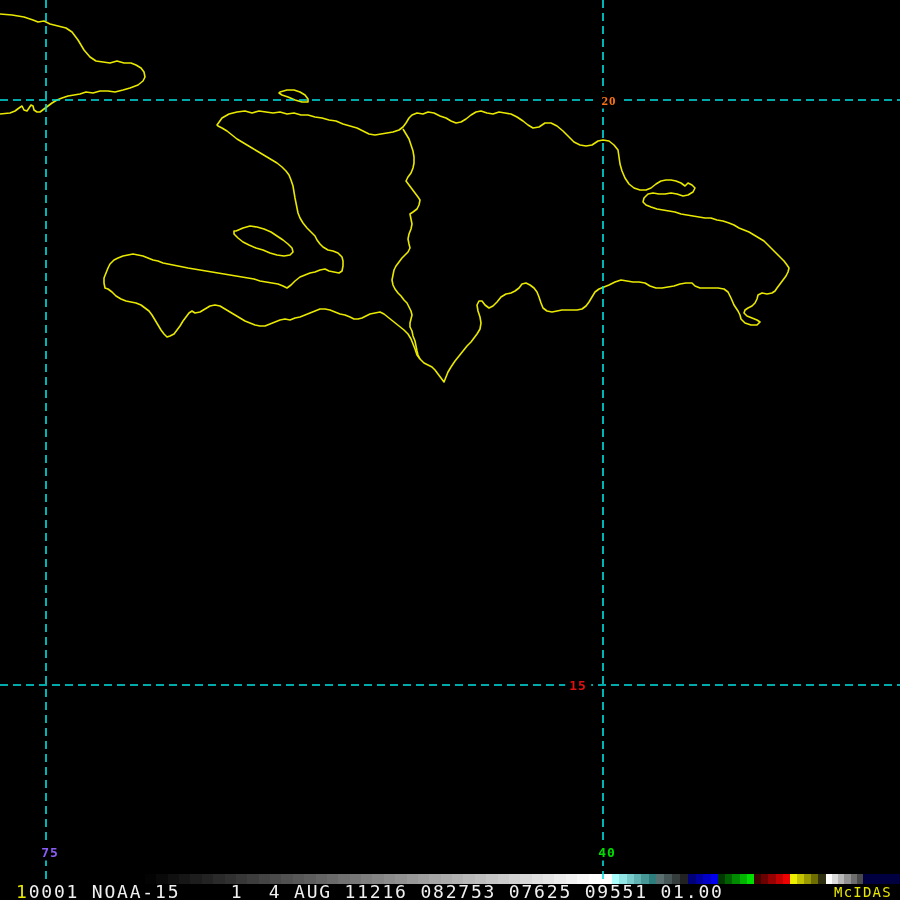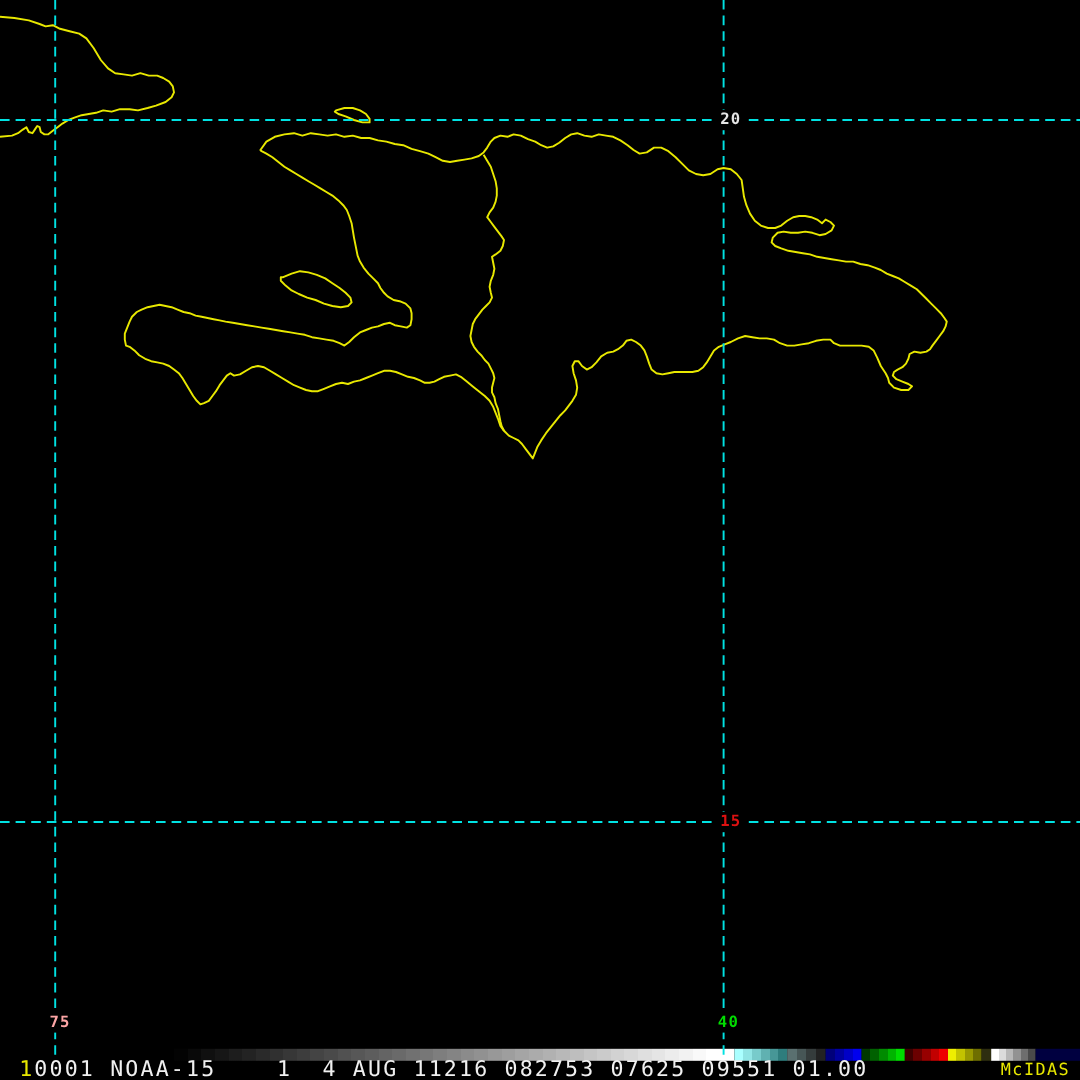--- a/index.html
+++ b/index.html
@@ -55,22 +55,22 @@
       </g>
     <g id="grid-group">
         <line x1="0" y1="100" x2="900" y2="100" stroke="#00e2e2" stroke-width="1.6" stroke-dasharray="8 5"></line>
         <line x1="0" y1="685" x2="900" y2="685" stroke="#00e2e2" stroke-width="1.6" stroke-dasharray="8 5"></line>
         <line x1="46" y1="0" x2="46" y2="884" stroke="#00e2e2" stroke-width="1.6" stroke-dasharray="8 5"></line>
         <line x1="603" y1="0" x2="603" y2="884" stroke="#00e2e2" stroke-width="1.6" stroke-dasharray="8 5"></line>
       </g>
   </svg>
 
   <div id="labels-layer">
-      <div class="grid-label" style="left: 609px; top: 100px; color: #e5e5e5;">20</div>
-      <div class="grid-label" style="left: 609px; top: 685px; color: rgb(221, 17, 17);">15</div>
-      <div class="grid-label" style="left: 50px; top: 852px; color: #fca5a5;">75</div>
+      <div class="grid-label" style="left: 609px; top: 100px; color: #f97316; font-family: Liberation Serif, serif;">20</div>
+      <div class="grid-label" style="left: 578px; top: 685px; color: rgb(221, 17, 17);">15</div>
+      <div class="grid-label" style="left: 50px; top: 852px; color: #8b5cf6;">75</div>
       <div class="grid-label" style="left: 607px; top: 852px; color: rgb(0, 221, 0);">40</div>
     </div>
 
   <div id="status-text"><span id="frame-cursor">1</span><span>0001 NOAA-15    1  4 AUG 11216 082753 07625 09551 01.00</span></div>
 
   <div id="brand-label">McIDAS</div>
 </div>
 
 </body></html>

